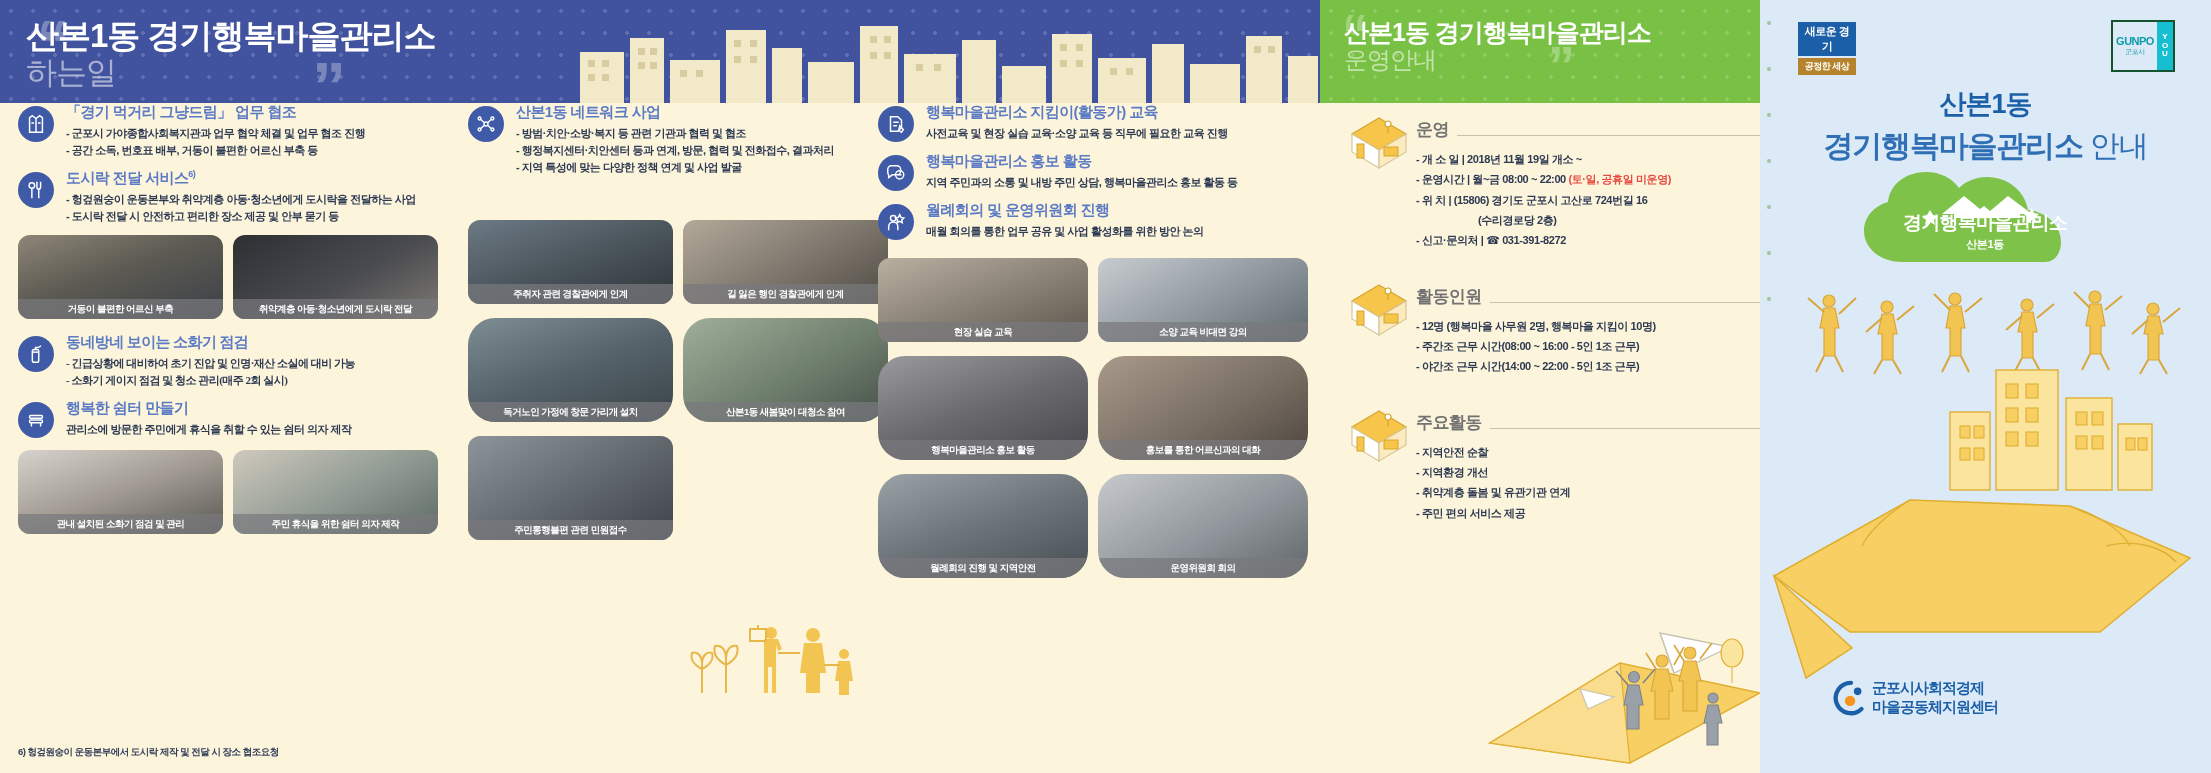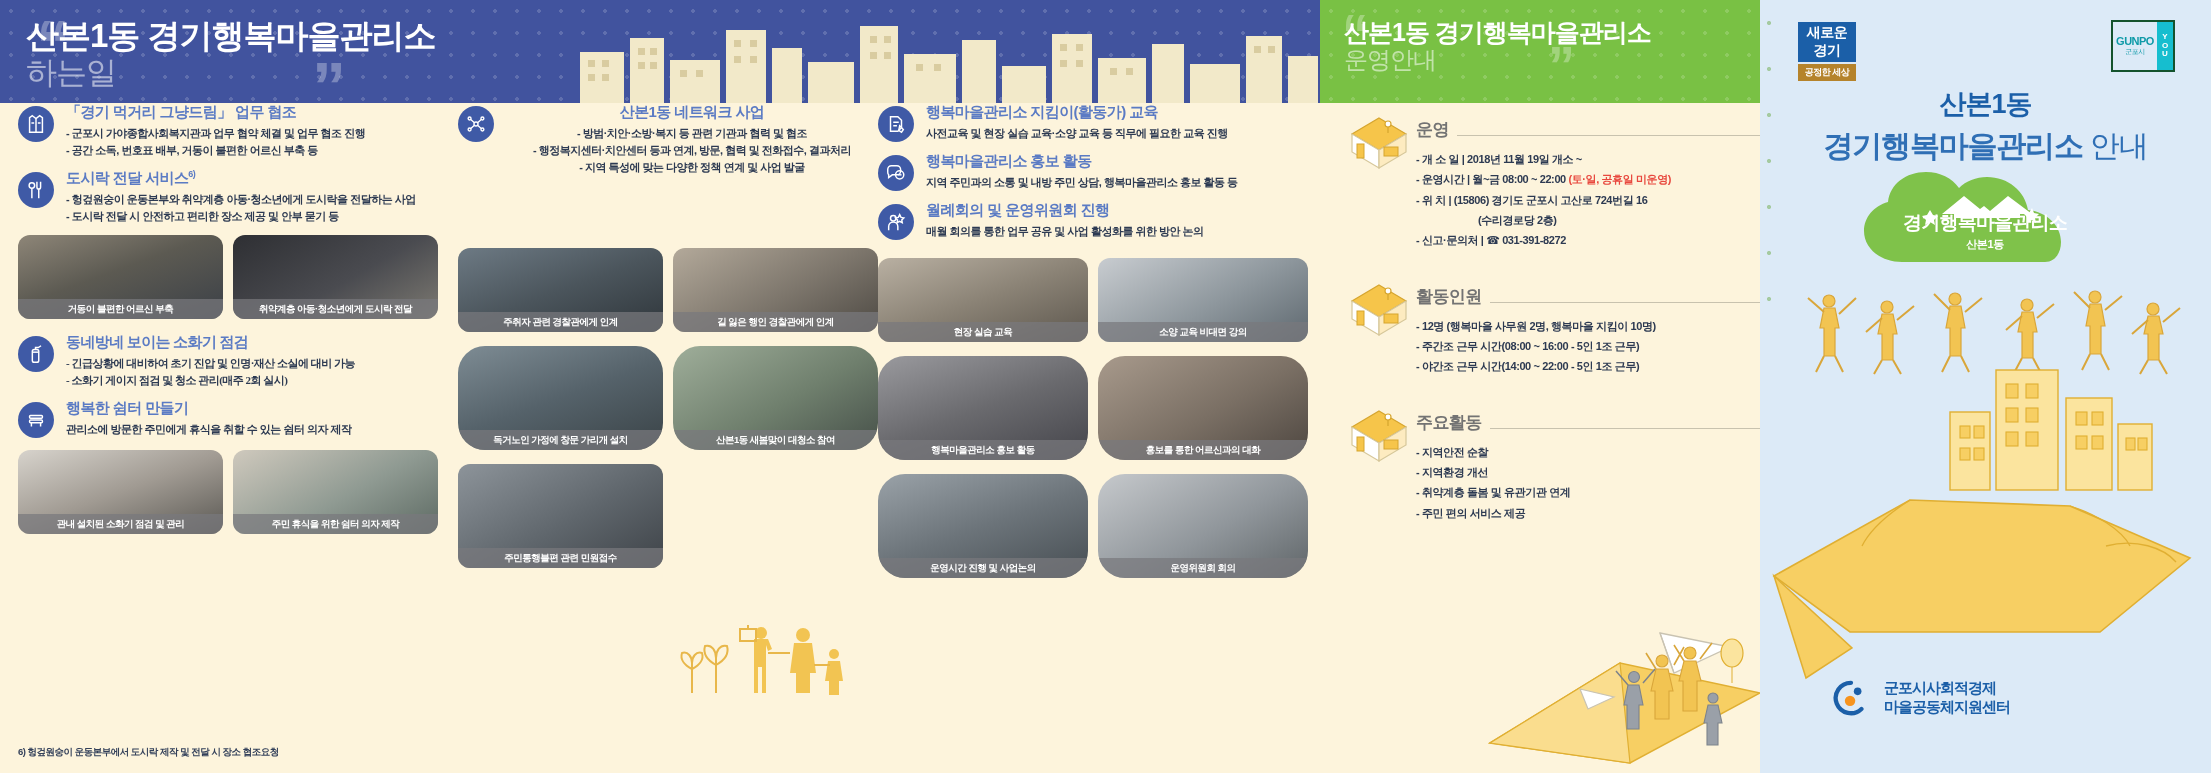--- a/index.html
+++ b/index.html
@@ -38,21 +38,21 @@
   #band-operation .quote-close{left:228px;top:38px;font-size:54px;}
   #band-inside .quote-close{left:312px;top:52px;}
 
   
   .skyline{position:absolute;right:0;bottom:0;width:760px;height:103px;}
 
   
   .cols{position:absolute;top:103px;left:0;width:1320px;height:670px;}
   .col{position:absolute;top:0;}
   #col-1{left:18px;width:420px;}
-  #col-2{left:458px;width:420px;text-align:center;}
+  #col-2{left:468px;width:420px;}
   #col-3{left:878px;width:430px;}
 
   .sec{position:relative;padding-left:48px;margin-bottom:10px;}
   .sec .badge{position:absolute;left:0;top:3px;width:36px;height:36px;border-radius:50%;
     background:#3F5AA6;display:flex;align-items:center;justify-content:center;}
   .sec .badge svg{display:block;}
   .sec h3{margin:0 0 3px 0;font-size:15px;font-weight:bold;color:#5B7BC4;letter-spacing:-.6px;}
   .sec h3 sup{font-size:9px;}
   .sec ul{margin:0;padding:0;list-style:none;}
   .sec li{font-size:11px;color:#2D3A52;letter-spacing:-.5px;line-height:1.55;font-weight:bold;}
@@ -80,41 +80,41 @@
   .op-list li{font-size:11px;color:#2D3A52;letter-spacing:-.4px;line-height:1.85;font-weight:bold;}
   .op-list li .red{color:#E8483E;}
   .op-list li .sub{display:block;padding-left:62px;}
   .house{position:absolute;left:28px;top:-4px;width:62px;height:56px;}
 
   
   .cover-dots{position:absolute;left:4px;top:0;width:10px;height:330px;
     background-image:radial-gradient(circle, rgba(120,175,90,.55) 2px, transparent 2.2px);
     background-size:10px 46px;}
   .gg-logo{position:absolute;left:38px;top:22px;width:58px;}
-  .gg-logo .l1{background:#1B5FA8;color:#fff;font-size:14px;font-weight:bold;
+  .gg-logo .l1{background:#1B5FA8;color:#fff;font-size:11px;font-weight:bold;
     padding:2px 5px;letter-spacing:-.5px;text-align:center;}
   .gg-logo .l2{background:#B5832B;color:#fff;font-size:9px;font-weight:bold;
     padding:2px 5px;letter-spacing:-.5px;text-align:center;margin-top:2px;}
   .gunpo-logo{position:absolute;right:36px;top:20px;width:60px;height:48px;
     border:2px solid #14532d;display:flex;}
   .gunpo-logo .gp{flex:1;display:flex;flex-direction:column;align-items:center;
     justify-content:center;color:#0E9AA8;}
   .gunpo-logo .gp b{font-size:11px;letter-spacing:-.5px;line-height:1;}
   .gunpo-logo .gp i{font-size:7px;font-style:normal;letter-spacing:-.5px;}
   .gunpo-logo .you{width:16px;background:#16BECF;color:#fff;font-size:8px;font-weight:bold;
     display:flex;flex-direction:column;align-items:center;justify-content:center;line-height:1.05;}
   .cover-title{position:absolute;left:0;right:0;top:86px;text-align:center;}
   .cover-title .ct1{font-size:27px;font-weight:bold;color:#1B5FA8;letter-spacing:-1px;}
   .cover-title .ct2{font-size:30px;font-weight:bold;color:#1B5FA8;letter-spacing:-1.2px;margin-top:4px;}
   .cover-title .ct2 span{font-weight:normal;color:#2F6FB5;}
   .cloud{position:absolute;left:86px;top:170px;width:278px;height:96px;}
   .cloud .cl-text{position:absolute;left:0;right:0;top:40px;text-align:center;color:#fff;}
   .cloud .cl-text .a{font-size:19px;font-weight:bold;letter-spacing:-.8px;}
   .cloud .cl-text .b{font-size:11px;font-weight:bold;letter-spacing:-.4px;margin-top:1px;}
-  .center-logo{position:absolute;left:72px;bottom:56px;display:flex;align-items:center;gap:14px;}
+  .center-logo{position:absolute;left:72px;bottom:56px;display:flex;align-items:center;gap:2px;}
   .center-logo .mark{width:38px;height:38px;}
   .center-logo .txt div{font-size:15px;font-weight:bold;color:#1B5FA8;letter-spacing:-1px;line-height:1.25;}
 
   .people,.hand{position:absolute;}
 </style>
 </head>
 <body>
 
 <div class="page">
 
@@ -280,21 +280,21 @@
             </svg>
           </div>
           <h3>산본1동 네트워크 사업</h3>
           <ul>
             <li>- 방범·치안·소방·복지 등 관련 기관과 협력 및 협조</li>
             <li>- 행정복지센터·치안센터 등과 연계, 방문, 협력 및 전화접수, 결과처리</li>
             <li>- 지역 특성에 맞는 다양한 정책 연계 및 사업 발굴</li>
           </ul>
         </div>
 
-        <div class="photos" style="margin-top:72px;">
+        <div class="photos" style="margin-top:44px;">
           <div class="photo">
             <div class="img" style="background:linear-gradient(160deg,#6d7a84 0%,#4b555c 50%,#2f363b 100%)"></div>
             <div class="cap">주취자 관련 경찰관에게 인계</div>
           </div>
           <div class="photo">
             <div class="img" style="background:linear-gradient(150deg,#b3a99a 0%,#7d766c 55%,#4e4a44 100%)"></div>
             <div class="cap">길 잃은 행인 경찰관에게 인계</div>
           </div>
         </div>
 
@@ -403,21 +403,21 @@
           </div>
           <div class="photo">
             <div class="img" style="background:linear-gradient(150deg,#a89a8c 0%,#7a6f64 55%,#4d4640 100%)"></div>
             <div class="cap">홍보를 통한 어르신과의 대화</div>
           </div>
         </div>
 
         <div class="photos tall">
           <div class="photo">
             <div class="img" style="background:linear-gradient(160deg,#9aa2a8 0%,#6c747a 50%,#464d52 100%)"></div>
-            <div class="cap">운영시간 진행 및 사업논의</div>
+            <div class="cap">월례회의 진행 및 지역안전</div>
           </div>
           <div class="photo">
             <div class="img" style="background:linear-gradient(150deg,#c6c9cc 0%,#90969b 55%,#5f6568 100%)"></div>
             <div class="cap">운영위원회 회의</div>
           </div>
         </div>
       </div>
 
       <div class="footnote">6) 헝겊원숭이 운동본부에서 도시락 제작 및 전달 시 장소 협조요청</div>
     </div>

